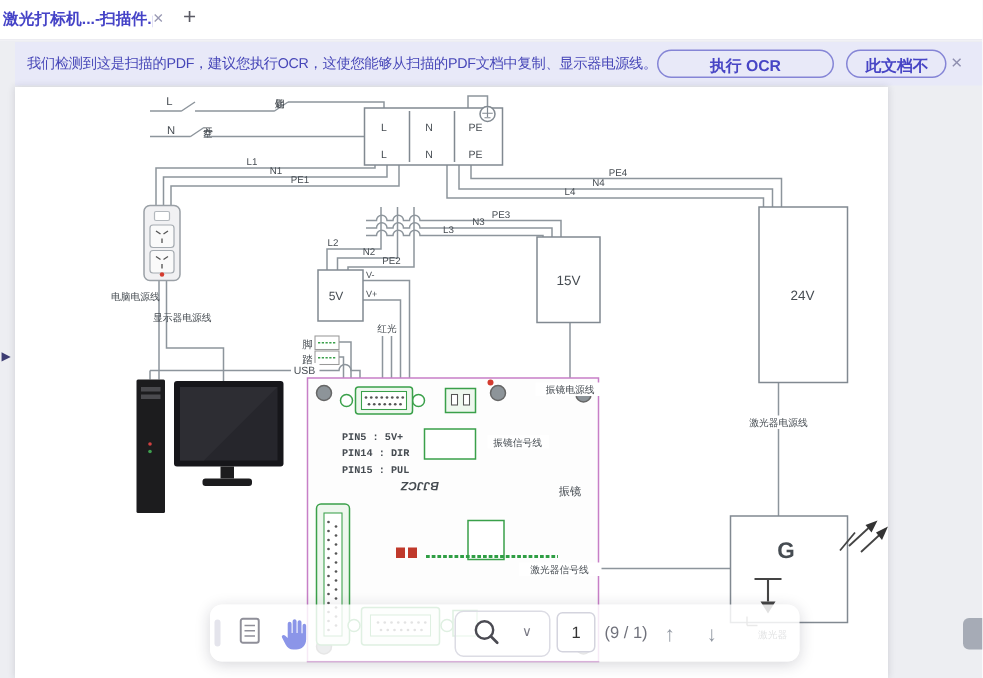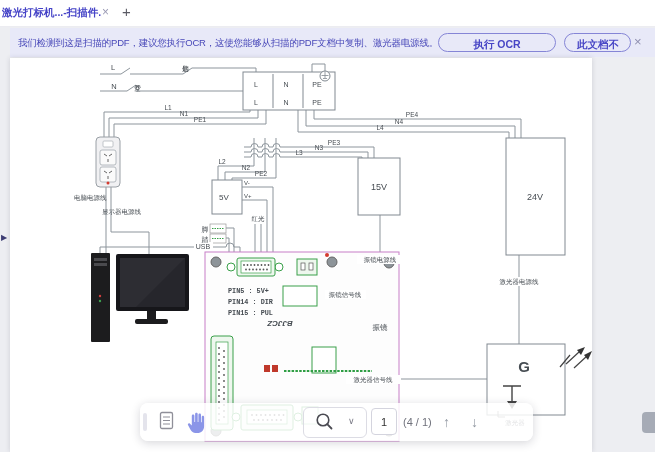--- a/index.html
+++ b/index.html
@@ -44,21 +44,21 @@
 
   <div class="tabbar">
     <div class="tab">
       <span class="tab-title">激光打标机...-扫描件.pdf</span>
     </div>
     <span class="tab-close">×</span>
     <span class="newtab">+</span>
   </div>
 
   <div class="notif">
-    <span class="notif-msg">我们检测到这是扫描的PDF，建议您执行OCR，这使您能够从扫描的PDF文档中复制、激光器电源线。</span>
+    <span class="notif-msg">我们检测到这是扫描的PDF，建议您执行OCR，这使您能够从扫描的PDF文档中复制、显示器电源线。</span>
     <button class="pill pill-dismiss">此文档不</button>
     <button class="pill pill-ocr">执行 OCR</button>
     <span class="notif-close">×</span>
   </div>
 
   <span class="side-arrow">▶</span>
 
   <div class="page">
     <svg width="582" height="394" viewBox="10 58 582 394">
 
@@ -304,20 +304,20 @@
       <path d="M9.5,24 c-2.2,0 -3.9,-1.2 -5.1,-3.4 l-2.4,-4.6 c-0.6,-1.2 1,-2.3 2,-1.3 l1.8,1.7 V7 c0,-1.9 2.6,-1.9 2.6,0 V13 h0.7 V5.2 c0,-1.9 2.6,-1.9 2.6,0 V13 h0.7 V6 c0,-1.9 2.6,-1.9 2.6,0 V13.2 h0.7 V8.2 c0,-1.8 2.4,-1.8 2.4,0 v9 c0,4.2 -2.9,6.8 -6.6,6.8 z" fill="#8b95e8"></path>
     </svg>
     <div class="tb-zoomgrp">
       <svg width="22" height="22" viewBox="0 0 22 22" style="position:absolute;left:10px;top:3px;">
         <circle cx="9" cy="9" r="5.8" fill="none" stroke="#4a4a52" stroke-width="1.6"></circle>
         <path d="M13.2,13.2 L17.5,17.5" stroke="#4a4a52" stroke-width="1.8" stroke-linecap="round"></path>
       </svg>
       <span class="tb-caret">∨</span>
     </div>
     <input class="tb-pageinput" value="1" style="">
-    <span class="tb-count">(4 / 1)</span>
+    <span class="tb-count">(9 / 1)</span>
     <span class="tb-prev">↑</span>
     <span class="tb-next">↓</span>
   </div>
 
   <div class="badge">1/1</div>
 
 </div>
 
 </body></html>

